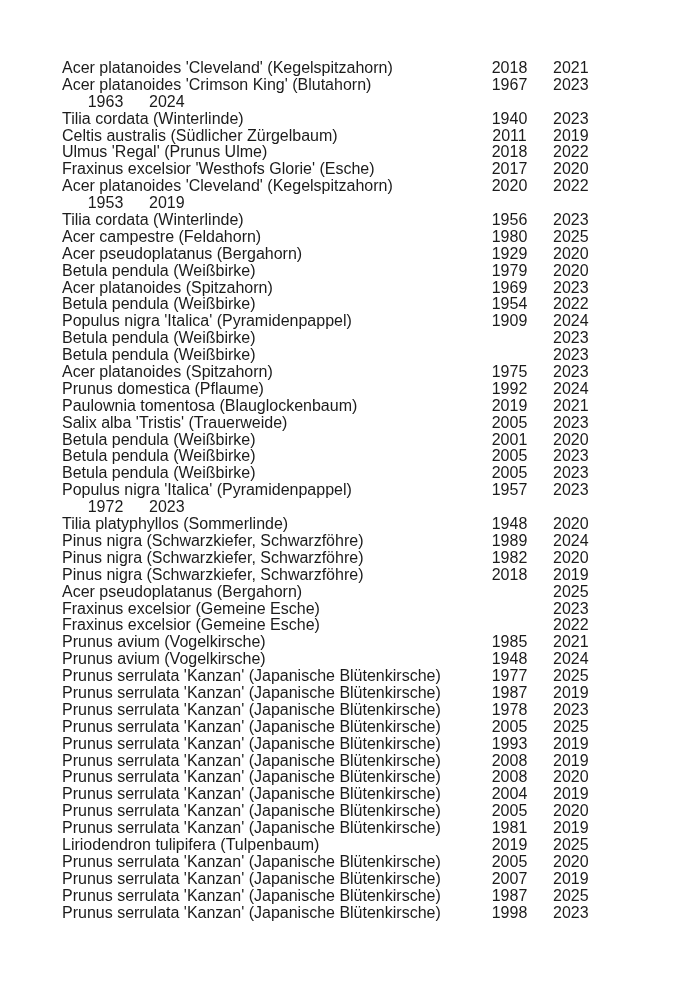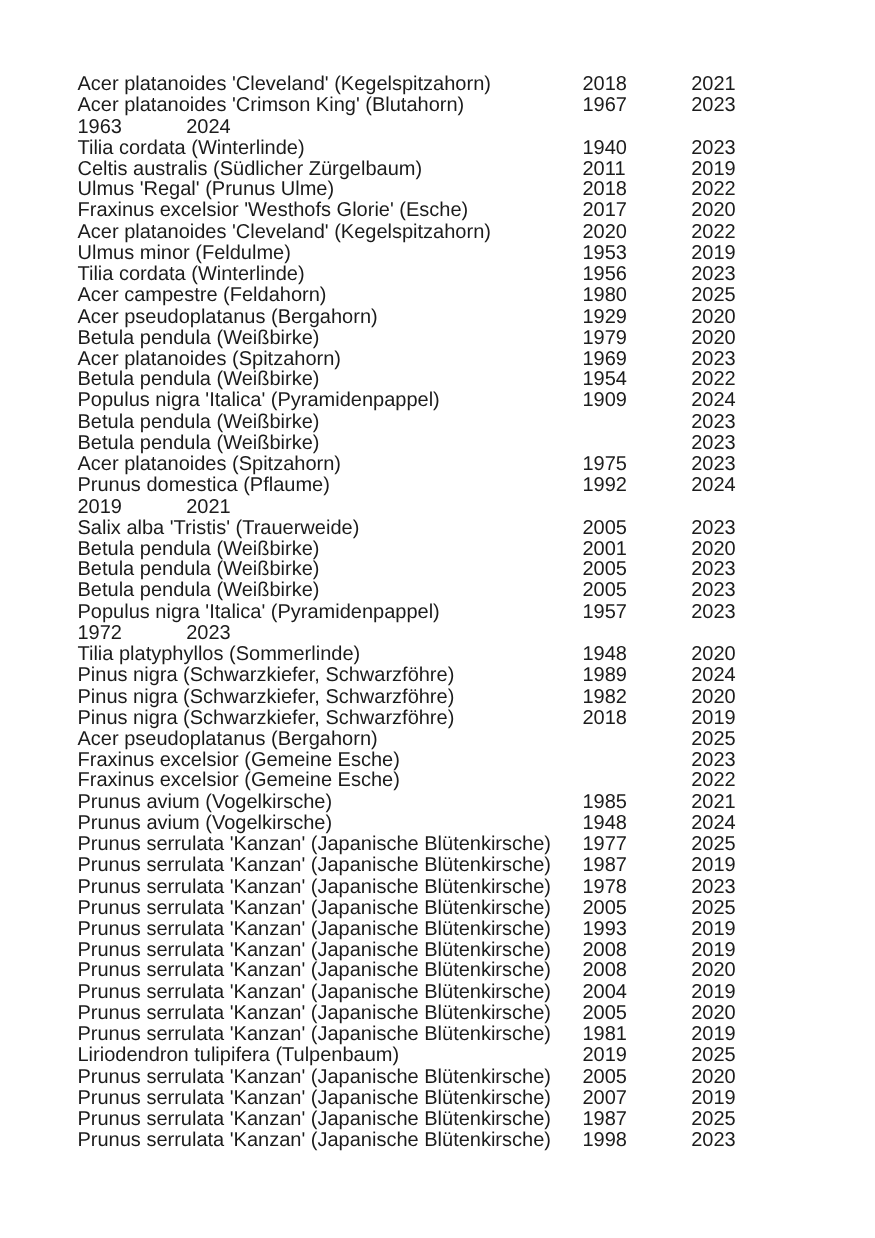--- a/index.html
+++ b/index.html
@@ -27,21 +27,21 @@
   .row {
     display: flex;
     height: 16.9px;
     line-height: 16.9px;
     font-size: 16px;
     color: #1b1b1b;
     white-space: nowrap;
   }
   .cell { display: block; overflow: visible; }
   .cell.name { width: 404px; }
-  .cell.y1   { width: 87px; }
+  .cell.y1   { width: 87px; text-align: center; }
   .cell.y2   { width: 70px; }
 </style>
 </head>
 <body>
 
 <div class="page">
   <div class="tree-table">
   <div class="row">
     <span class="cell name">Acer platanoides 'Cleveland' (Kegelspitzahorn)</span>
     <span class="cell y1">2018</span>
@@ -83,21 +83,20 @@
     <span class="cell y2">2020</span>
   </div>
 
   <div class="row">
     <span class="cell name">Acer platanoides 'Cleveland' (Kegelspitzahorn)</span>
     <span class="cell y1">2020</span>
     <span class="cell y2">2022</span>
   </div>
 
   <div class="row">
-    <span class="cell name">Ulmus minor (Feldulme)</span>
     <span class="cell y1">1953</span>
     <span class="cell y2">2019</span>
   </div>
 
   <div class="row">
     <span class="cell name">Tilia cordata (Winterlinde)</span>
     <span class="cell y1">1956</span>
     <span class="cell y2">2023</span>
   </div>
 
@@ -155,20 +154,21 @@
     <span class="cell y2">2023</span>
   </div>
 
   <div class="row">
     <span class="cell name">Prunus domestica (Pflaume)</span>
     <span class="cell y1">1992</span>
     <span class="cell y2">2024</span>
   </div>
 
   <div class="row">
+    <span class="cell name">Paulownia tomentosa (Blauglockenbaum)</span>
     <span class="cell y1">2019</span>
     <span class="cell y2">2021</span>
   </div>
 
   <div class="row">
     <span class="cell name">Salix alba 'Tristis' (Trauerweide)</span>
     <span class="cell y1">2005</span>
     <span class="cell y2">2023</span>
   </div>
 

